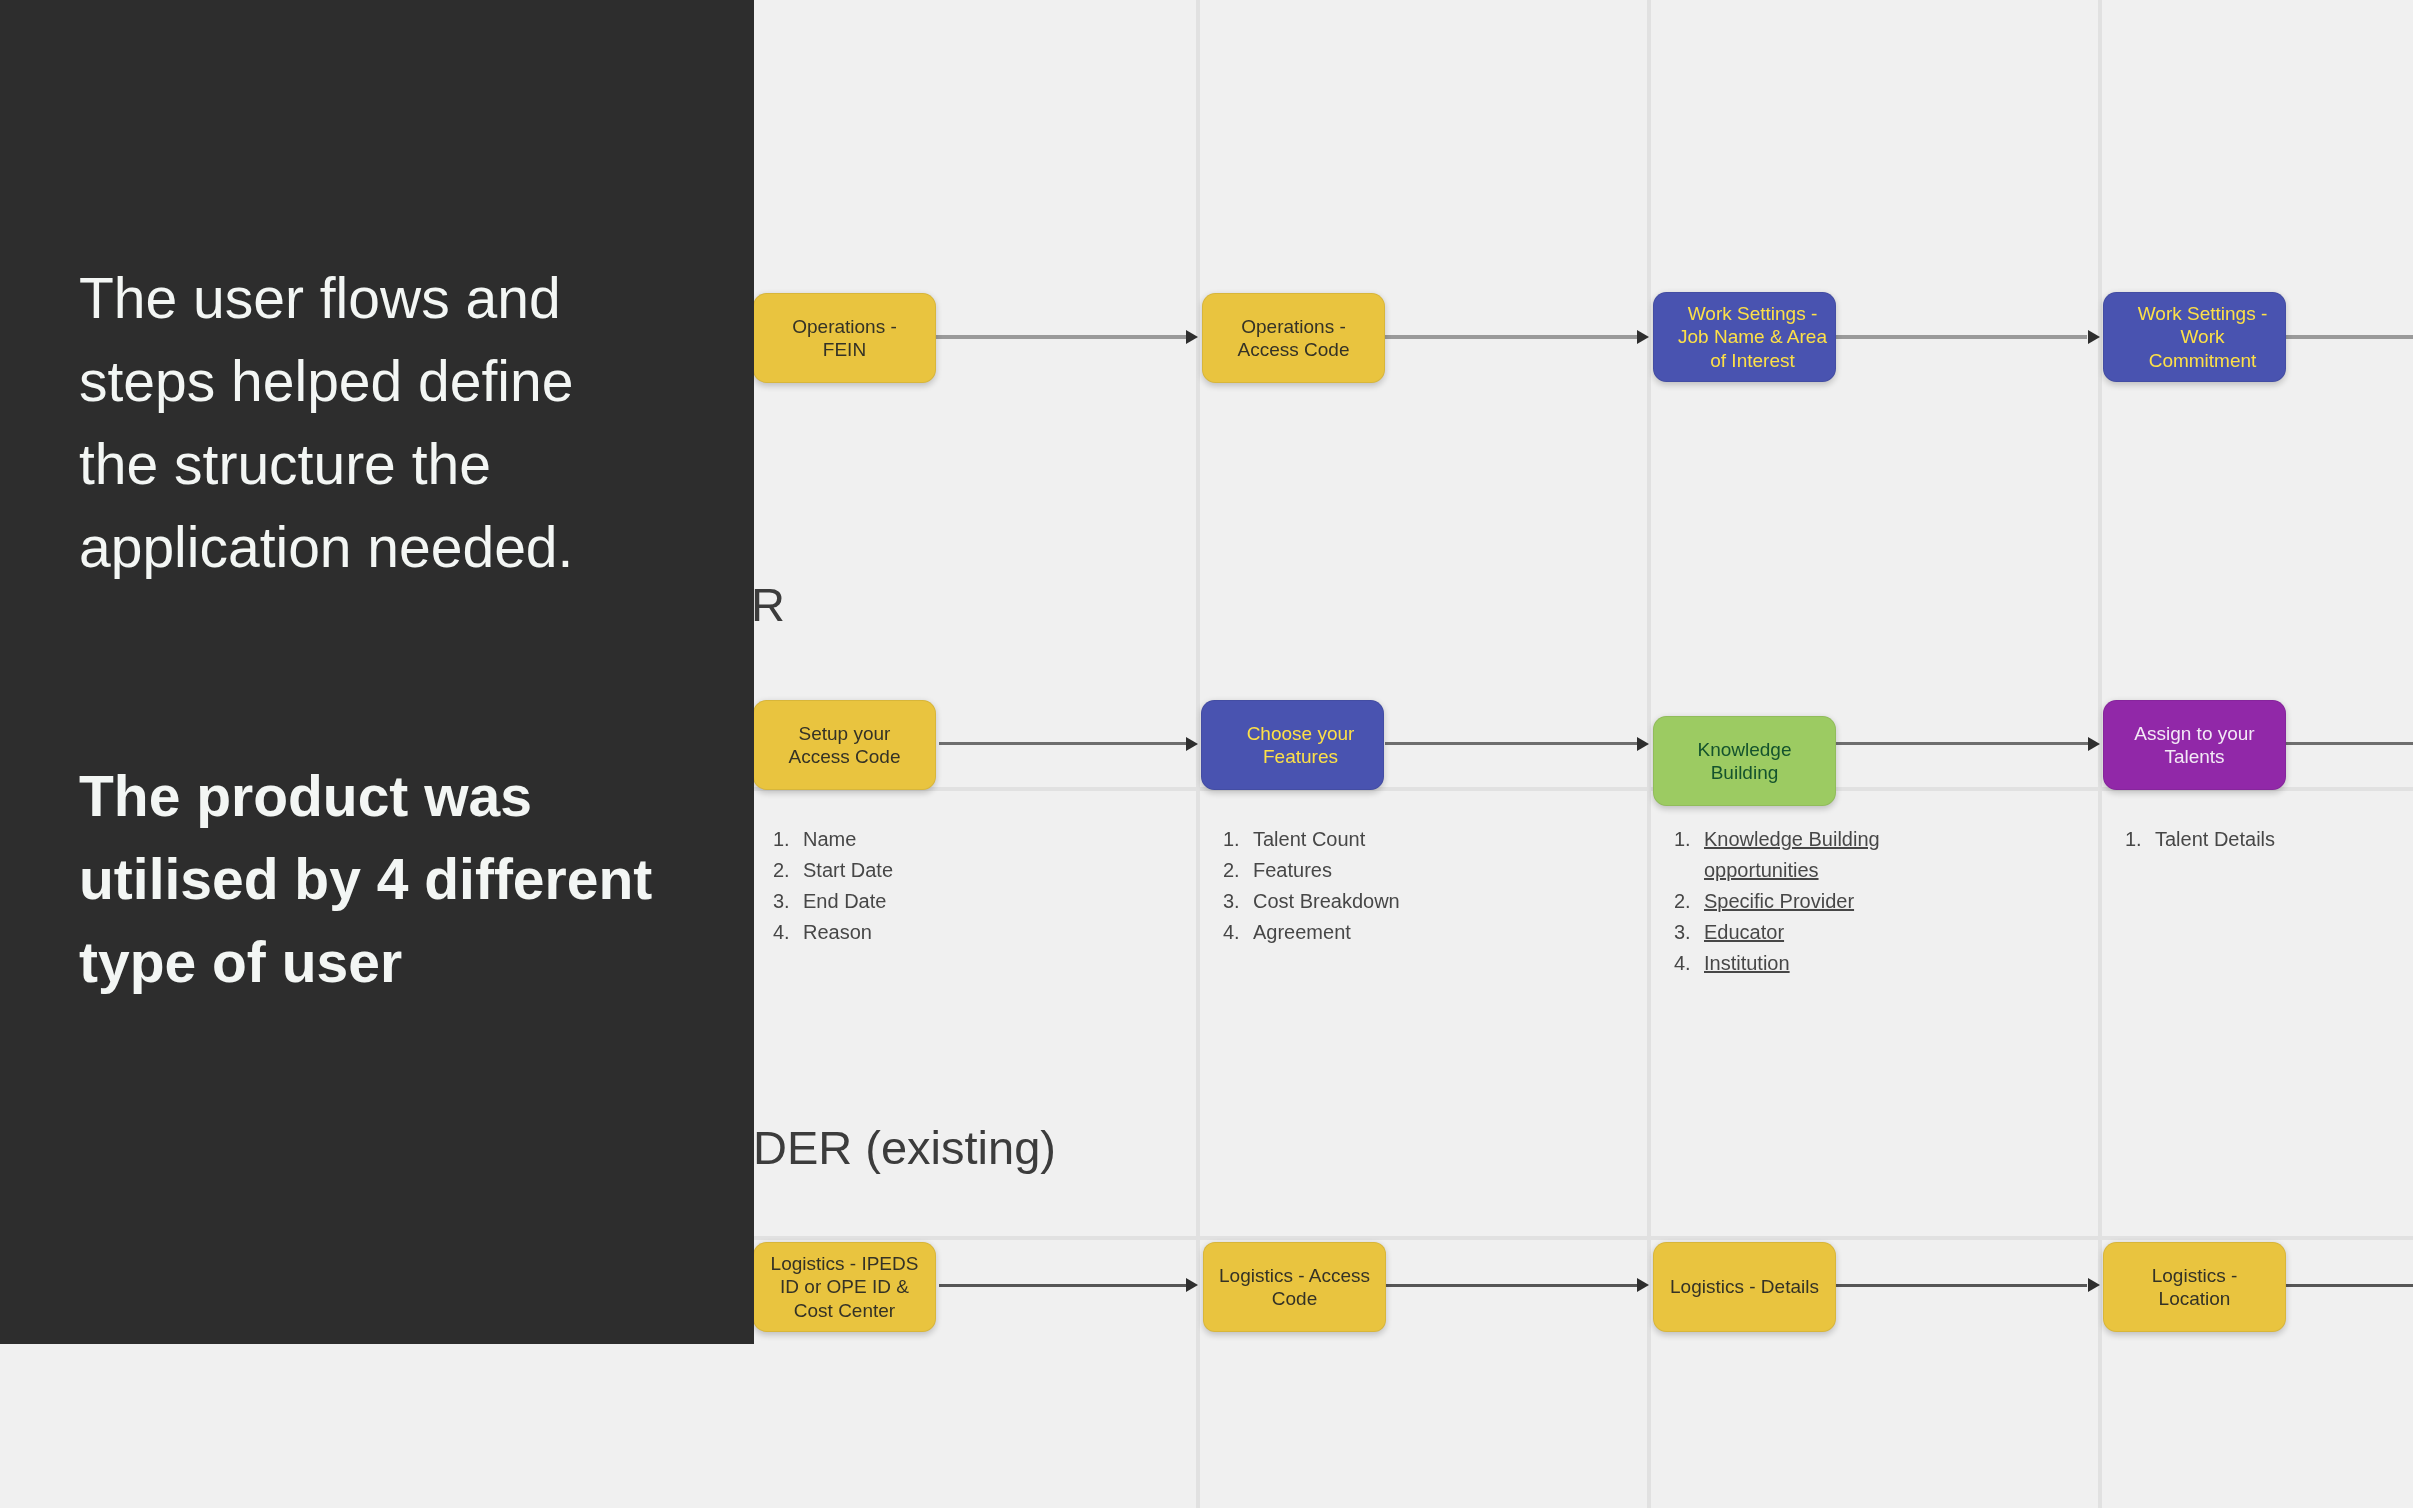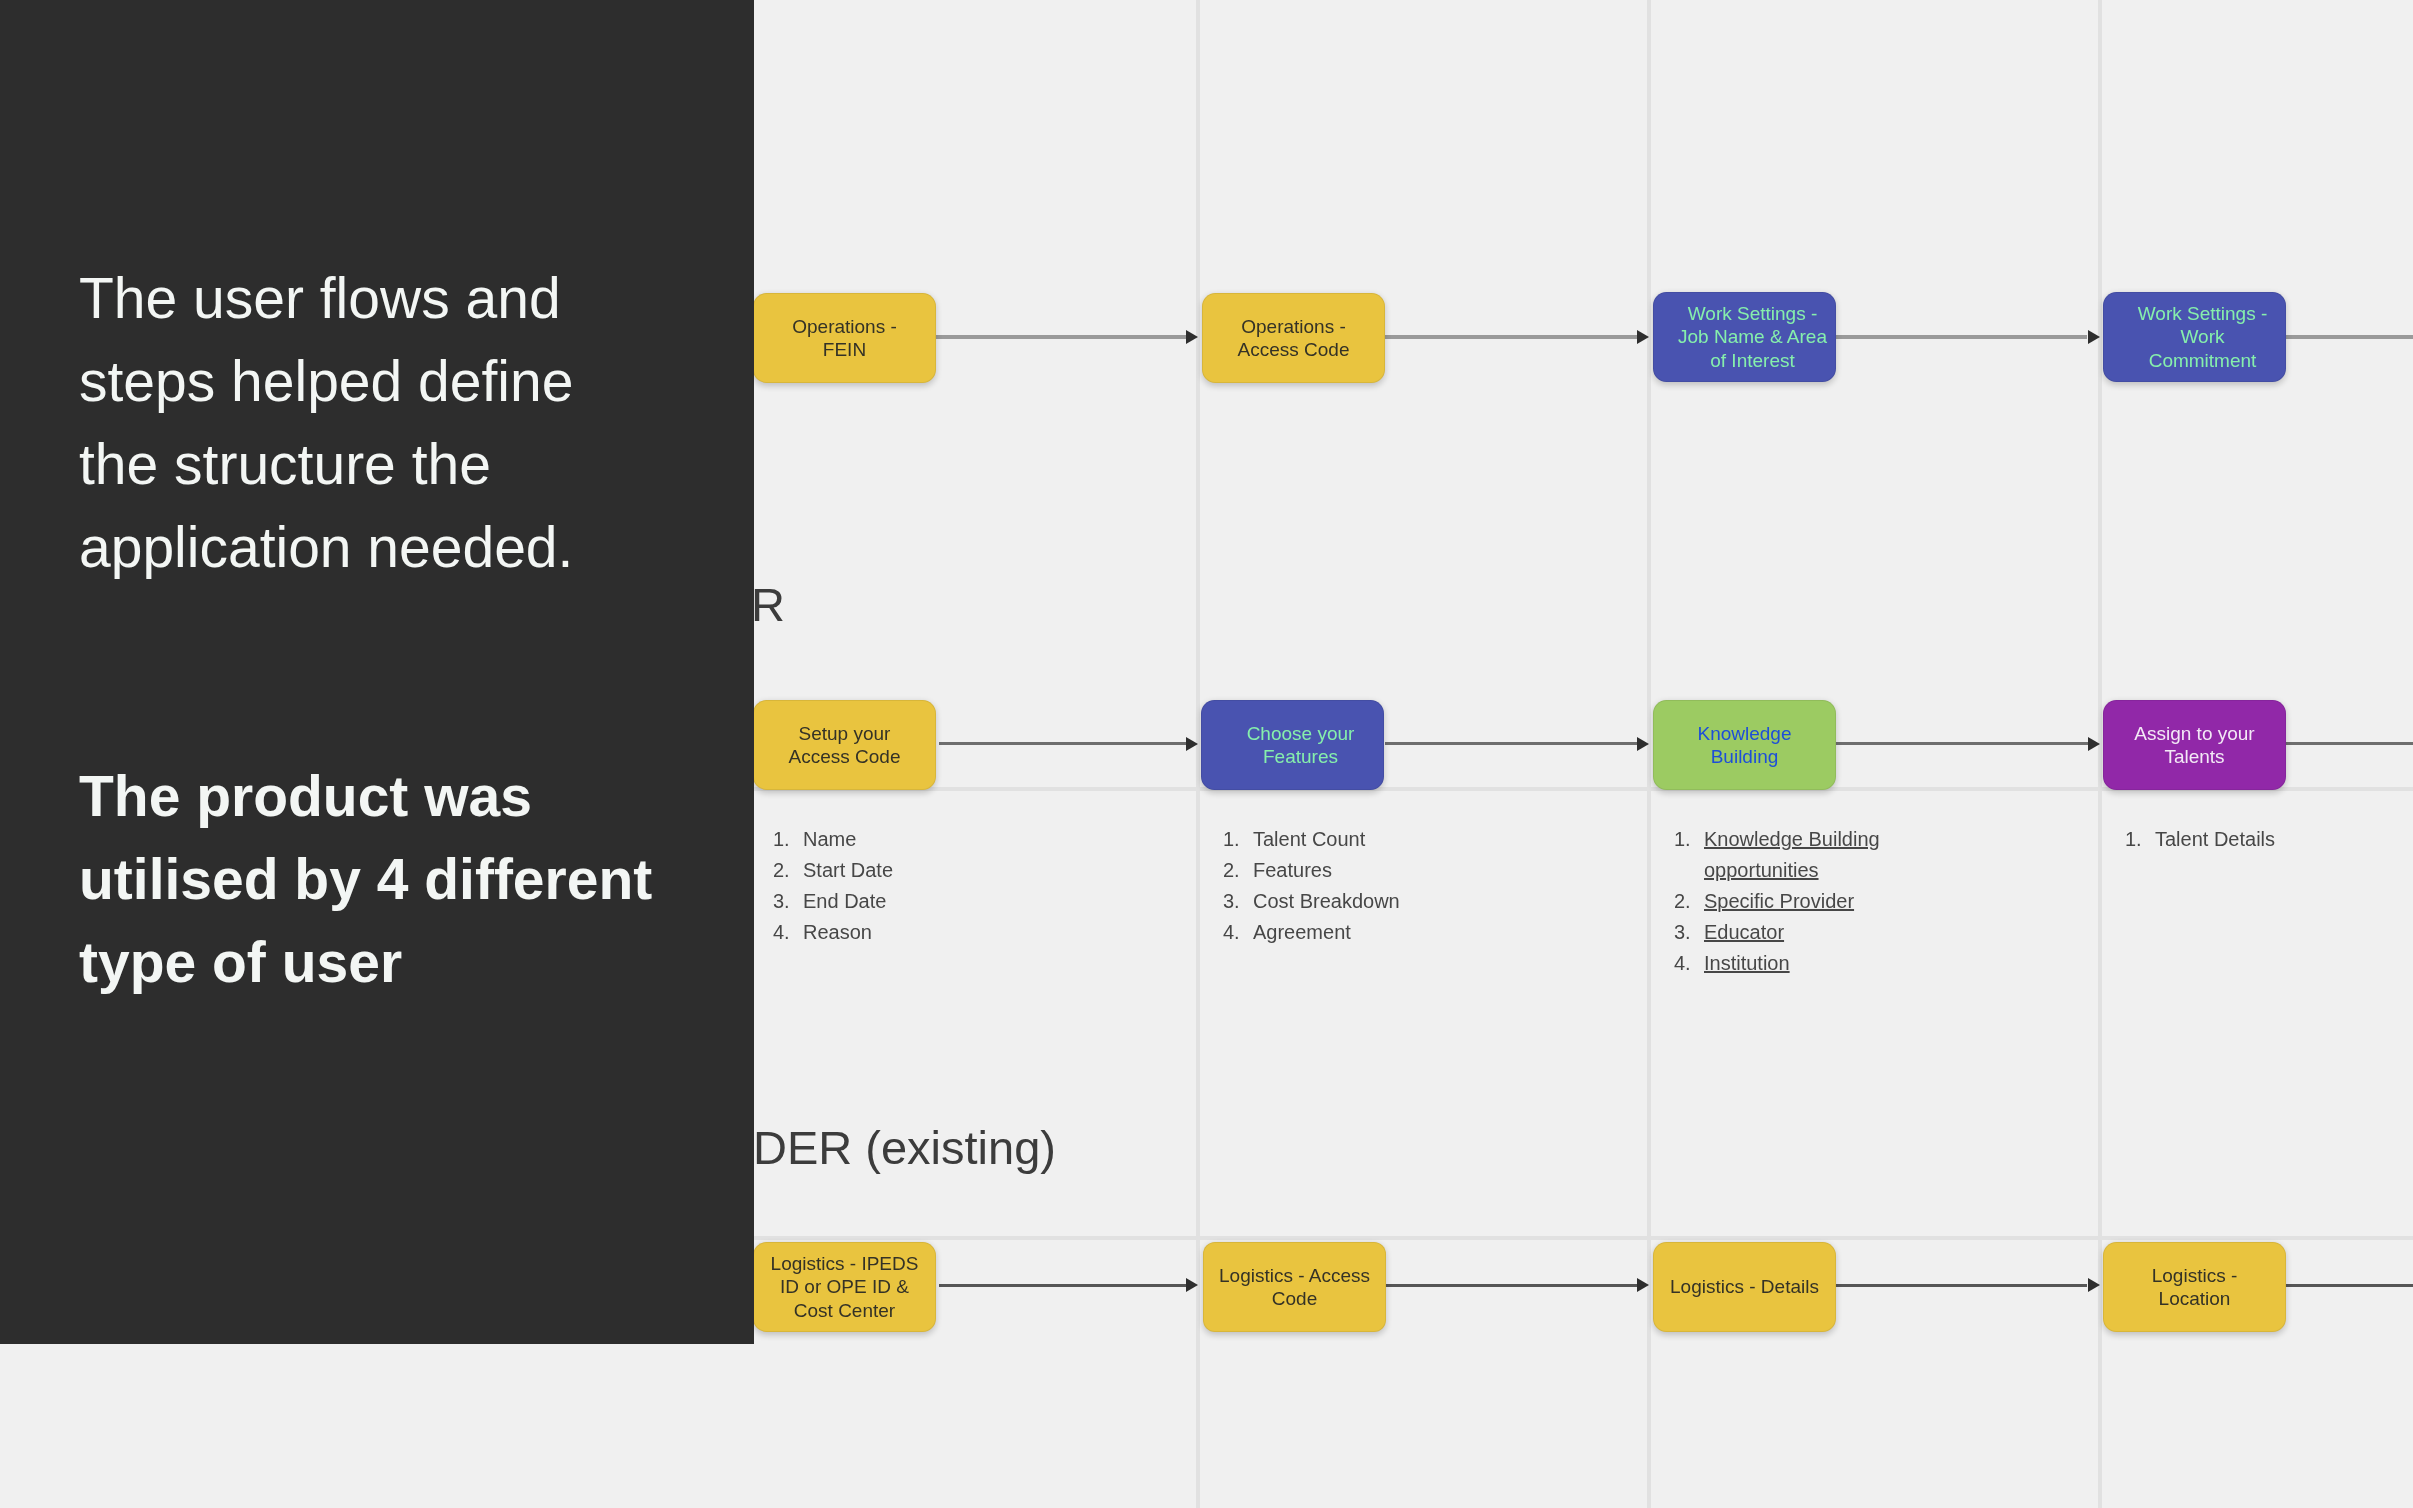--- a/index.html
+++ b/index.html
@@ -19,22 +19,22 @@
   .gridline-h { position:absolute; left:754px; width:1659px; height:4.2px; background:#E1E1E1; z-index:2; }
 
   .section-heading { position:absolute; color:#3C3C3C; font-size:47px; font-weight:400; z-index:5; white-space:nowrap; }
 
   
   .step { position:absolute; width:183px; height:90px; border-radius:13.4px; z-index:10;
     display:flex; align-items:center; justify-content:center; text-align:center;
     font-size:19px; line-height:23.5px; white-space:pre-line;
     box-shadow:0 2.5px 6.7px rgba(0,0,0,0.20); border:0.8px solid rgba(0,0,0,0.07); }
   .c-yellow { background:#E9C43F; color:#343226; }
-  .c-blue   { background:#4953B0; color:#86efac;padding-left:16px; }
-  .c-green  { background:#9CCB62; color:#1d4ed8; }
+  .c-blue   { background:#4953B0; color:#fde047;padding-left:16px; }
+  .c-green  { background:#9CCB62; color:#14532d;margin-top:16px; }
   .c-purple { background:#9128A8; color:#F3E9F6; }
 
   
   .arrow-line { position:absolute; z-index:6; }
   .r1 { top:335px; height:4.2px; background:#9A9A9A; }
   .r2 { top:742px; height:3.4px; background:#6E6E6E; }
   .r3 { top:1284px; height:3.4px; background:#565656; }
   .arrow-head { position:absolute; width:0; height:0; z-index:7;
     border-top:7.5px solid transparent; border-bottom:7.5px solid transparent; border-left:12.6px solid #2E2E2E; }
   .h1 { top:330px; } .h2 { top:737px; } .h3 { top:1278px; }

